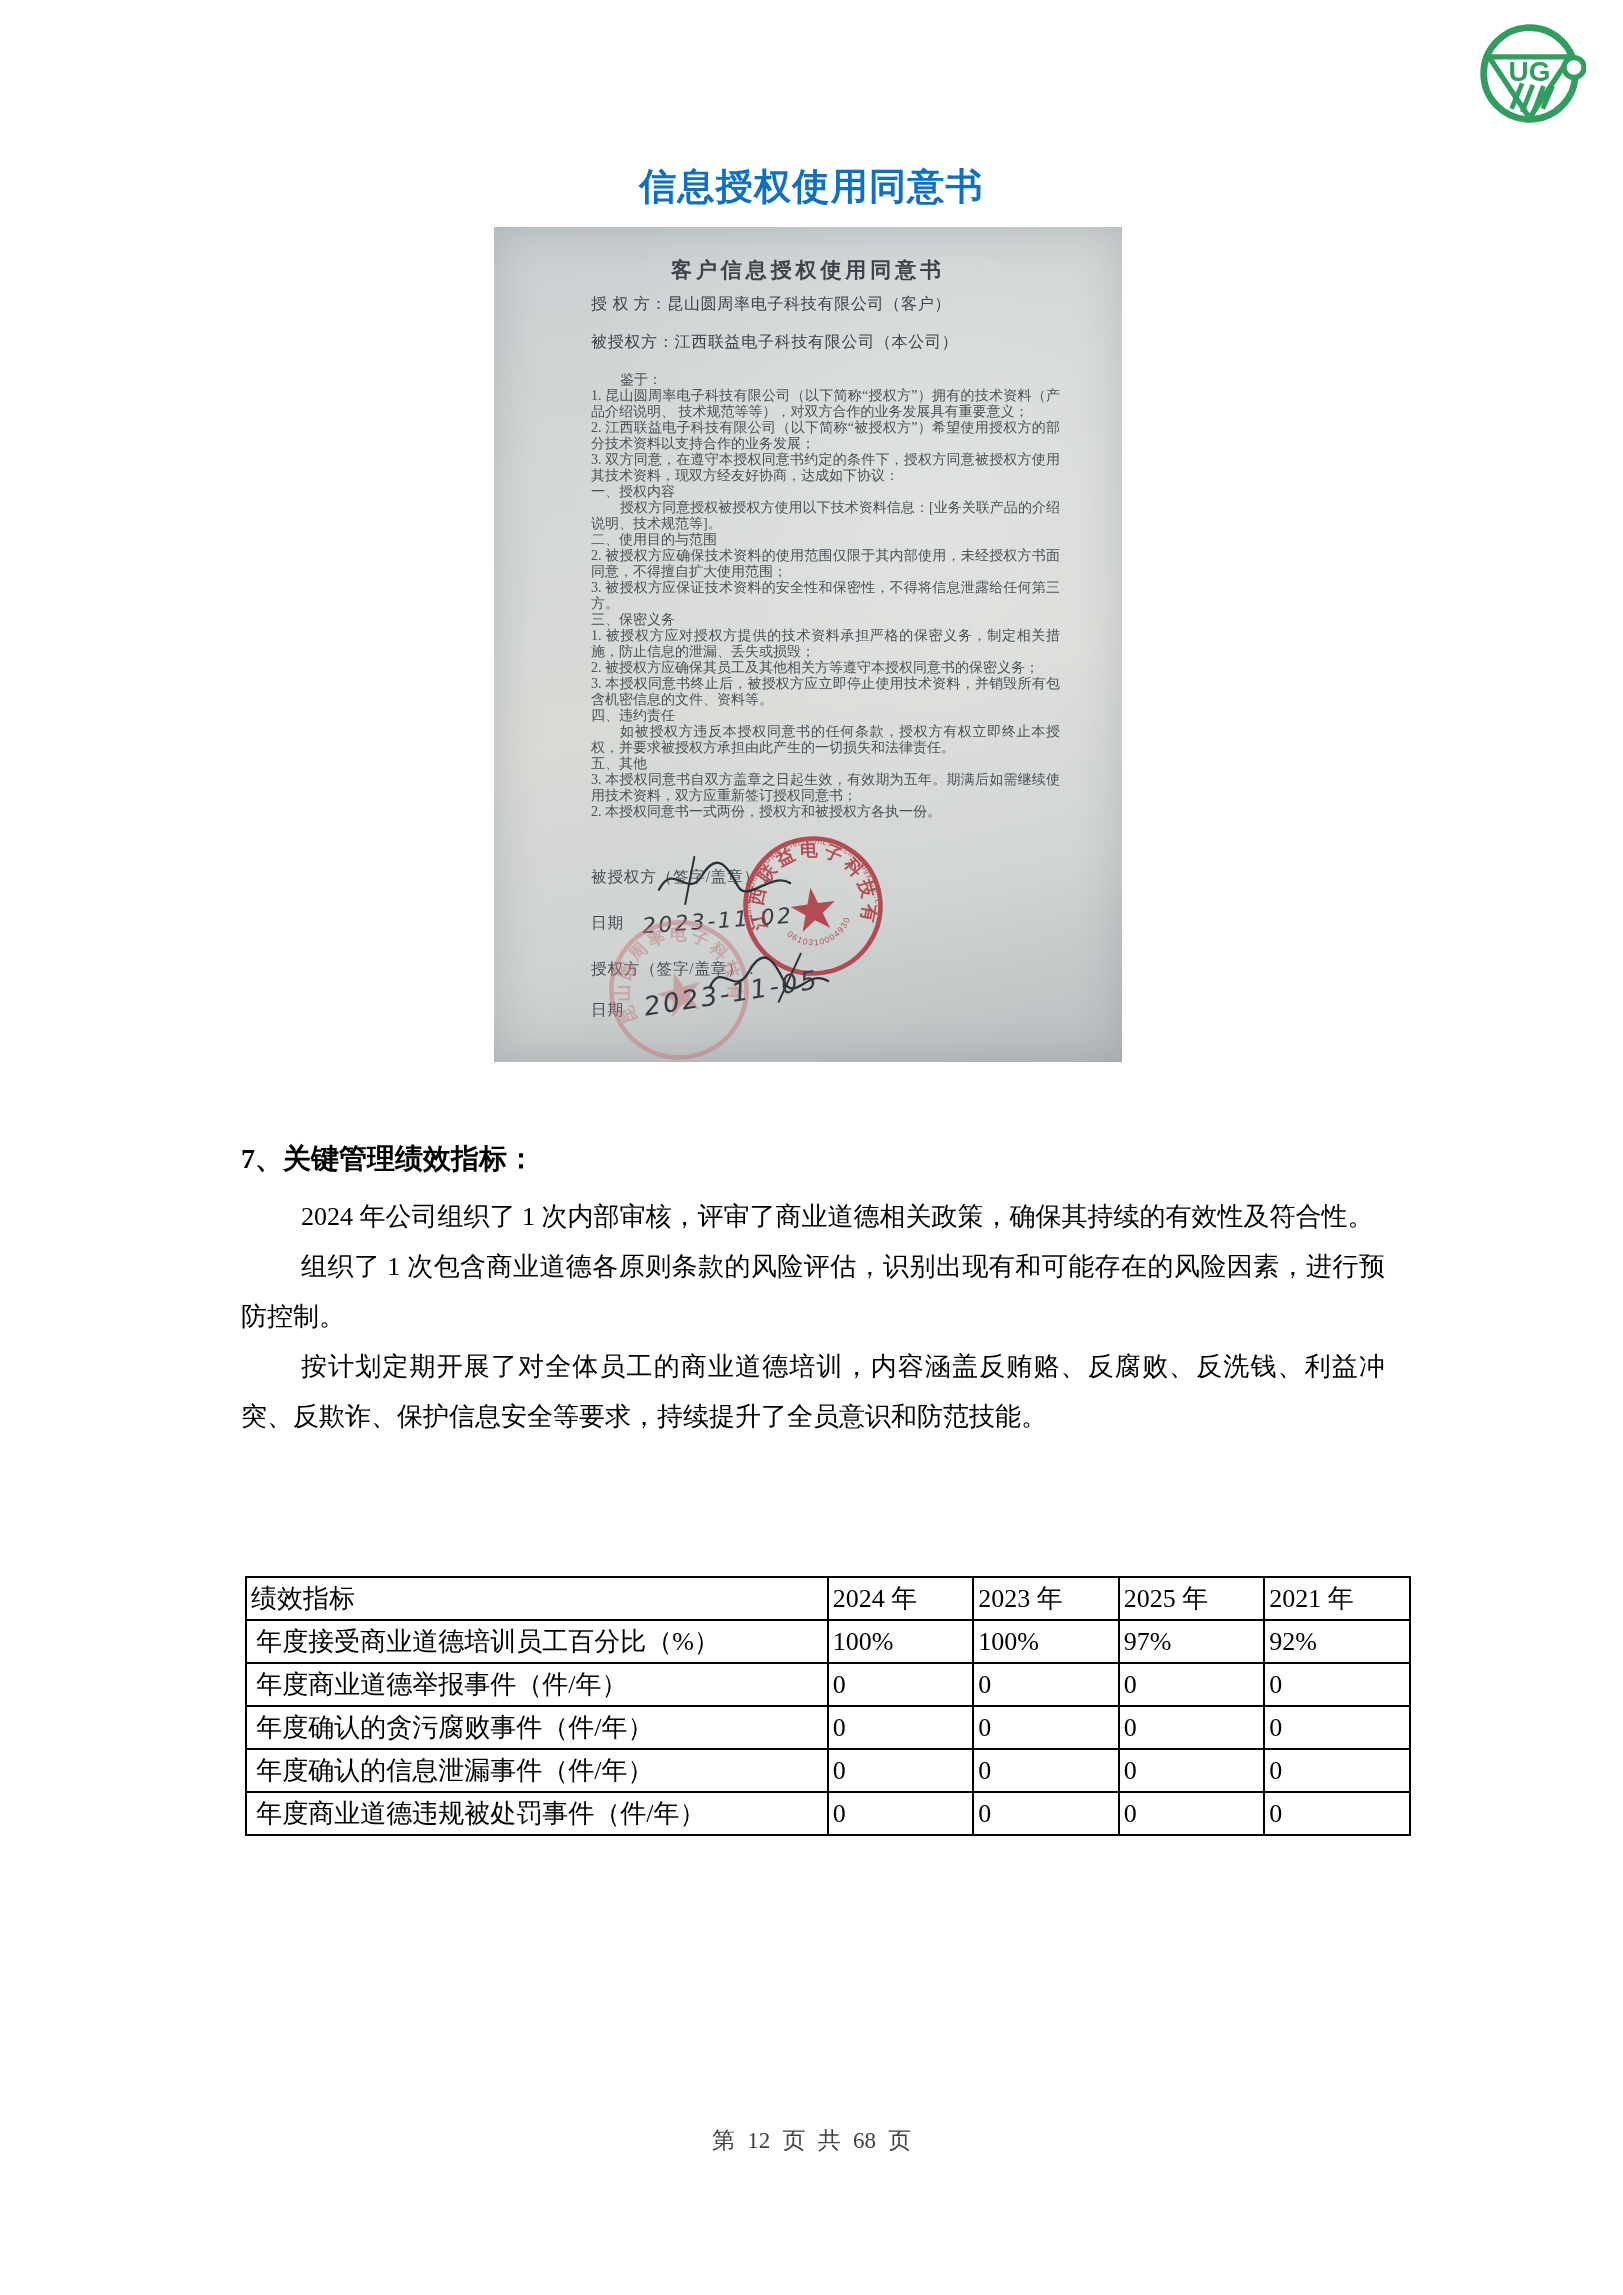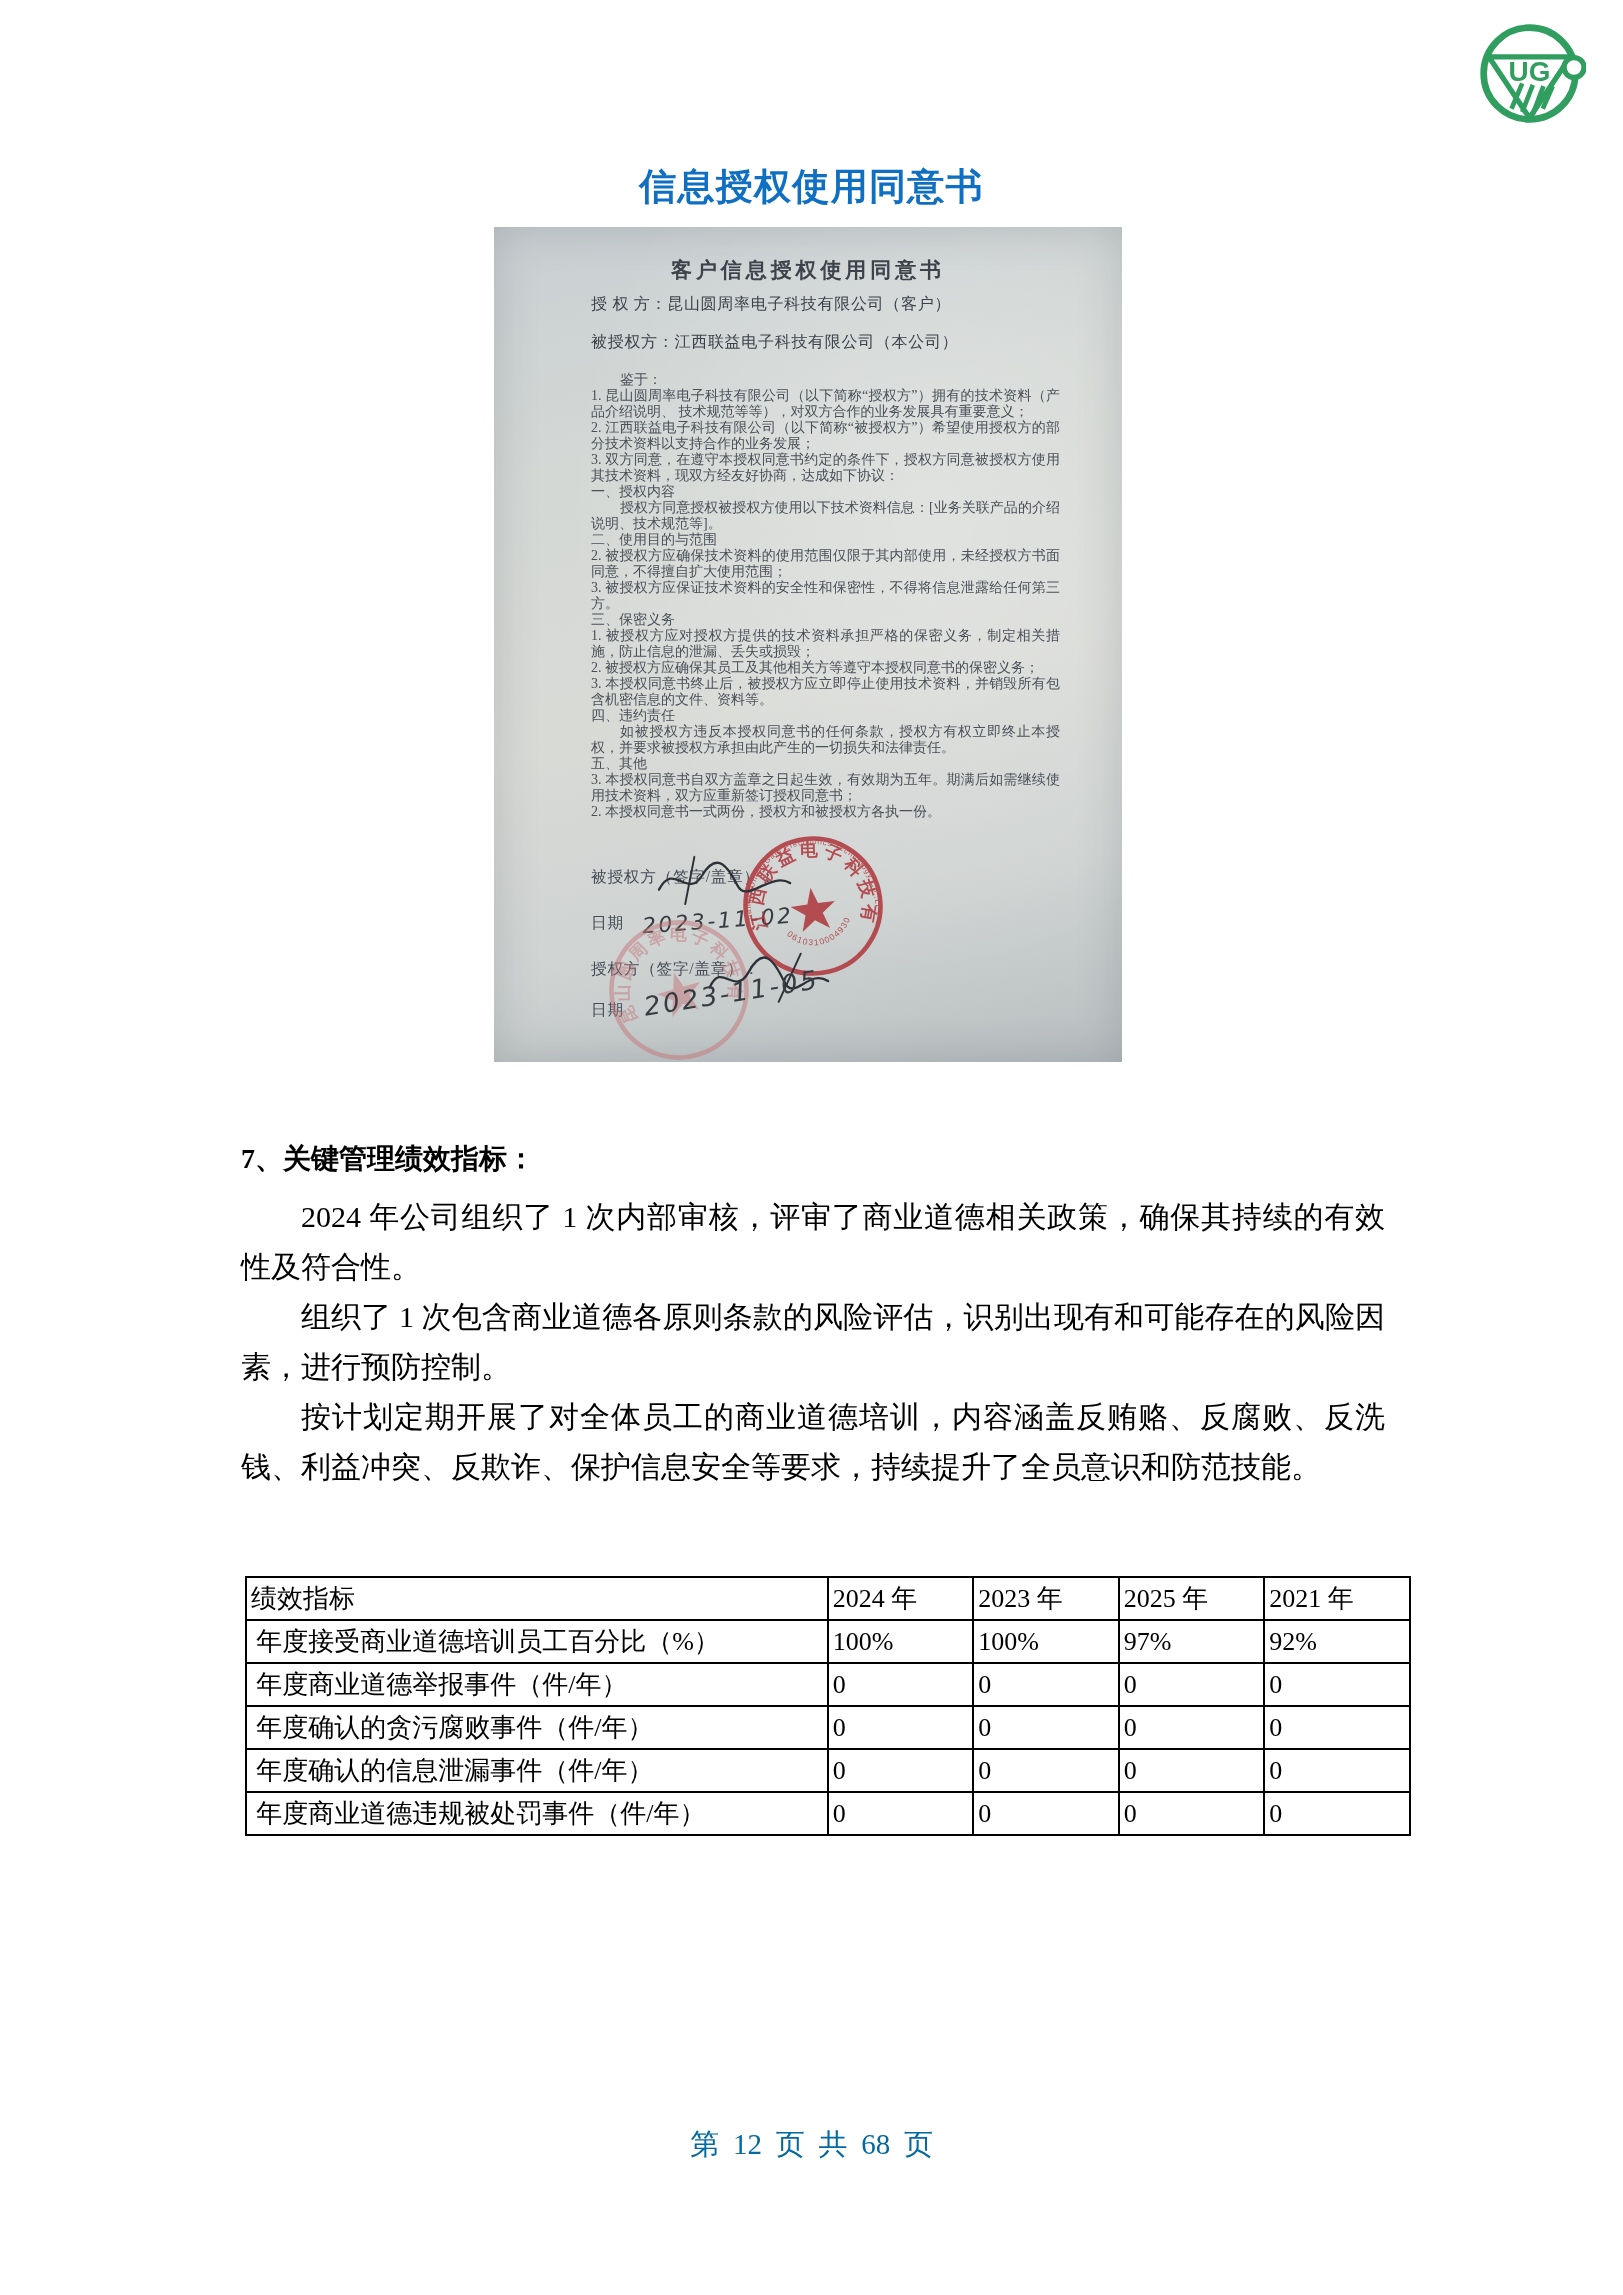--- a/index.html
+++ b/index.html
@@ -63,21 +63,21 @@
   .sig-svg{position:absolute;z-index:4;}
   .stamp{position:absolute;z-index:3;}
 
   
   .section-heading{
     position:absolute;left:241px;top:1140px;
     font-size:28px;font-weight:bold;color:#000;
   }
   .section-paras{
     position:absolute;left:241px;top:1192px;width:1144px;
-    font-size:30px;line-height:50px;
+    font-size:26px;line-height:50px;
     text-align:justify;
   }
   .section-paras p{margin:0;text-indent:60px;}
 
   
   .kpi-table{
     position:absolute;left:245px;top:1576px;
     width:1166px;
     border-collapse:collapse;
     table-layout:fixed;
@@ -92,21 +92,21 @@
     padding:0 3.9px;
     overflow:hidden;white-space:nowrap;
   }
   .kpi-table .col-label{width:572px;}
   .kpi-table td.col-label{text-align:left;padding-left:9.2px;margin-top:20px;}
 
   
   .page-footer{
     position:absolute;left:0;top:2125px;width:100%;
     text-align:center;
-    font-size:29px;word-spacing:6.5px;color:#0369a1;
+    font-size:23px;word-spacing:6.5px;color:#404040;
   }
 </style>
 </head>
 <body>
 
 <div class="page">
 
   <svg class="logo" viewBox="0 0 170 170">
     <circle cx="85" cy="85" r="69" fill="none" stroke="#2f9e5f" stroke-width="10"></circle>
     <polygon points="24,60 146,60 85,152" fill="#ffffff" stroke="#2f9e5f" stroke-width="8"></polygon>

